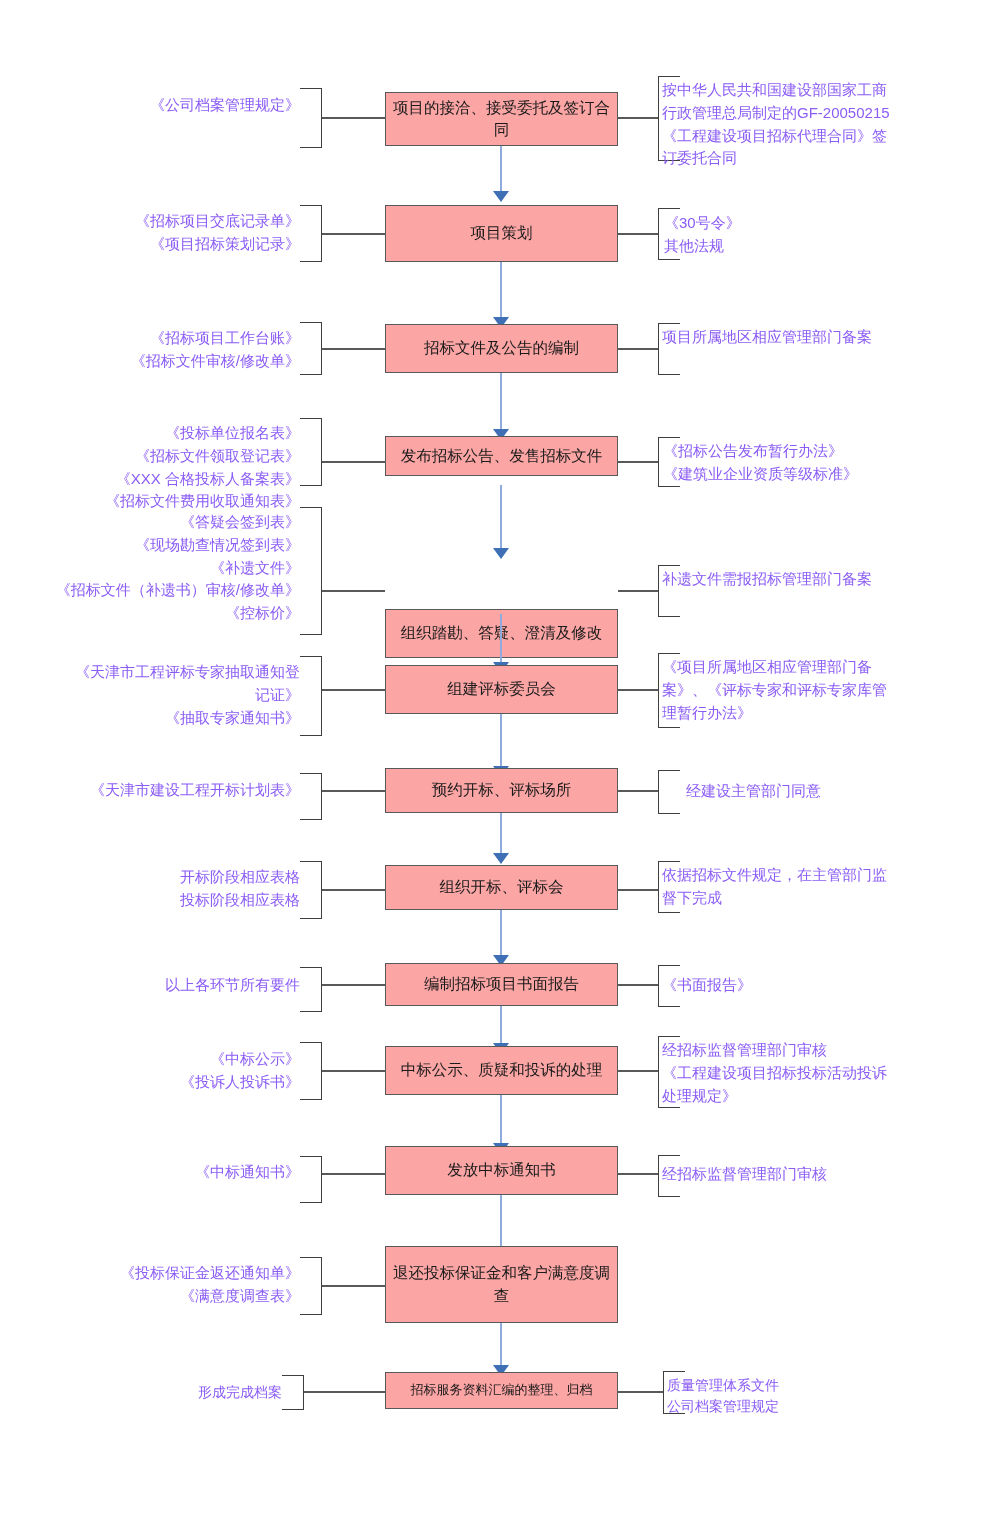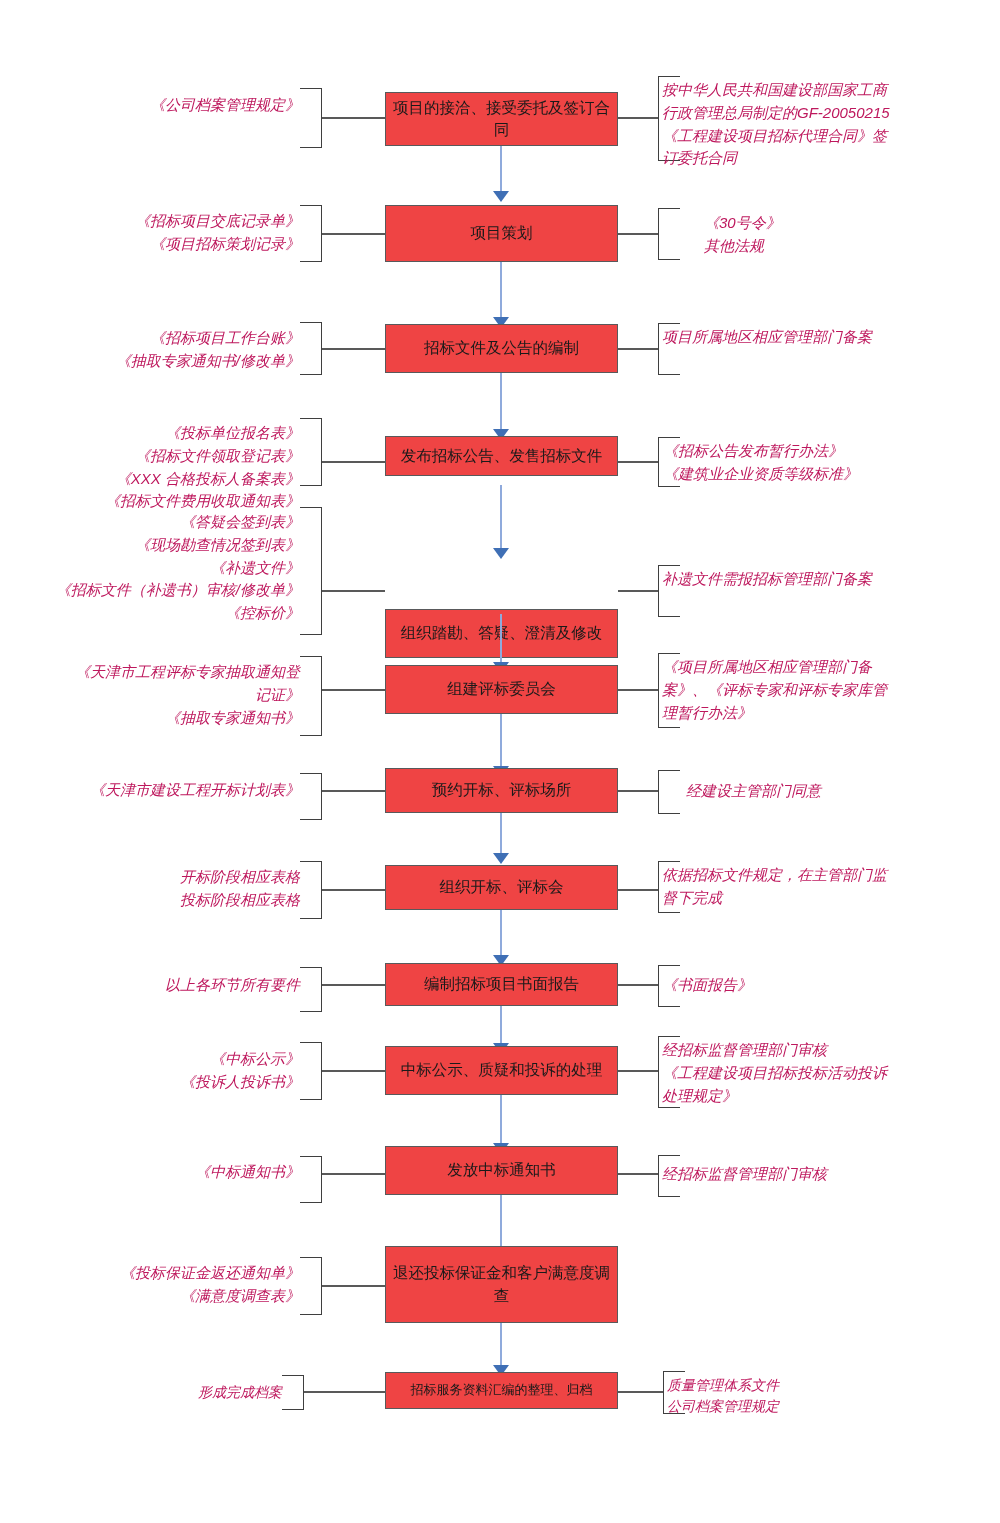--- a/index.html
+++ b/index.html
@@ -15,21 +15,21 @@
     background:#ffffff;
     overflow:hidden;
   }
 
   
   .proc-box{
     position:absolute;
     left:385px;
     width:233px;
     box-sizing:border-box;
-    background:#ef4444;
+    background:#fca5a5;
     border:1.6px solid #59595B;
     display:flex;
     align-items:center;
     justify-content:center;
     text-align:center;
     font-size:15.5px;
     line-height:1.45;
     padding:2px 6px;
     color:#1a1a1a;
   }
@@ -50,22 +50,21 @@
     border-right:8px solid transparent;
     border-top:11px solid #3F6FB5;
   }
 
   
   .side-text{
     position:absolute;
     font-size:15px;
     line-height:1.52;
     white-space:pre-line;
-    color:#be185d;
-    font-style:italic;
+    color:#8b5cf6;
   }
   .side-text.left{ text-align:right; }
   .side-text.right{ text-align:left; }
   .side-text.small{ font-size:14px; line-height:1.5; }
 
   
   .bracket{
     position:absolute;
     box-sizing:border-box;
     border-top:1.6px solid #3f3f3f;
@@ -102,28 +101,28 @@
 
   <div class="side-text left" style="right:700px;top:210px;width:290px;">《招标项目交底记录单》
 《项目招标策划记录》</div>
   <div class="bracket right-edge" style="left:300px;top:205px;height:57px;"></div>
   <div class="leader" style="left:322px;top:233px;width:63px;"></div>
 
   <div class="proc-box" style="top:205px;height:57px;">项目策划</div>
 
   <div class="leader" style="left:618px;top:233px;width:40px;"></div>
   <div class="bracket left-edge" style="left:658px;top:208px;height:52px;"></div>
-  <div class="side-text right" style="left:664px;top:212px;width:230px;margin-left:40px;">《30号令》
+  <div class="side-text right" style="left:664px;top:212px;width:230px;">《30号令》
 其他法规</div>
 
   <div class="arrow-line" style="top:262px;height:55px;"></div>
   <div class="arrow-head" style="top:317px;"></div>
 
   <div class="side-text left" style="right:700px;top:327px;width:290px;">《招标项目工作台账》
-《抽取专家通知书/修改单》</div>
+《招标文件审核/修改单》</div>
   <div class="bracket right-edge" style="left:300px;top:322px;height:53px;"></div>
   <div class="leader" style="left:322px;top:348px;width:63px;"></div>
 
   <div class="proc-box" style="top:324px;height:49px;">招标文件及公告的编制</div>
 
   <div class="leader" style="left:618px;top:348px;width:40px;"></div>
   <div class="bracket left-edge" style="left:658px;top:323px;height:52px;"></div>
   <div class="side-text right" style="left:662px;top:326px;width:215px;">项目所属地区相应管理部门备案</div>
 
   <div class="arrow-line" style="top:373px;height:56px;"></div>

